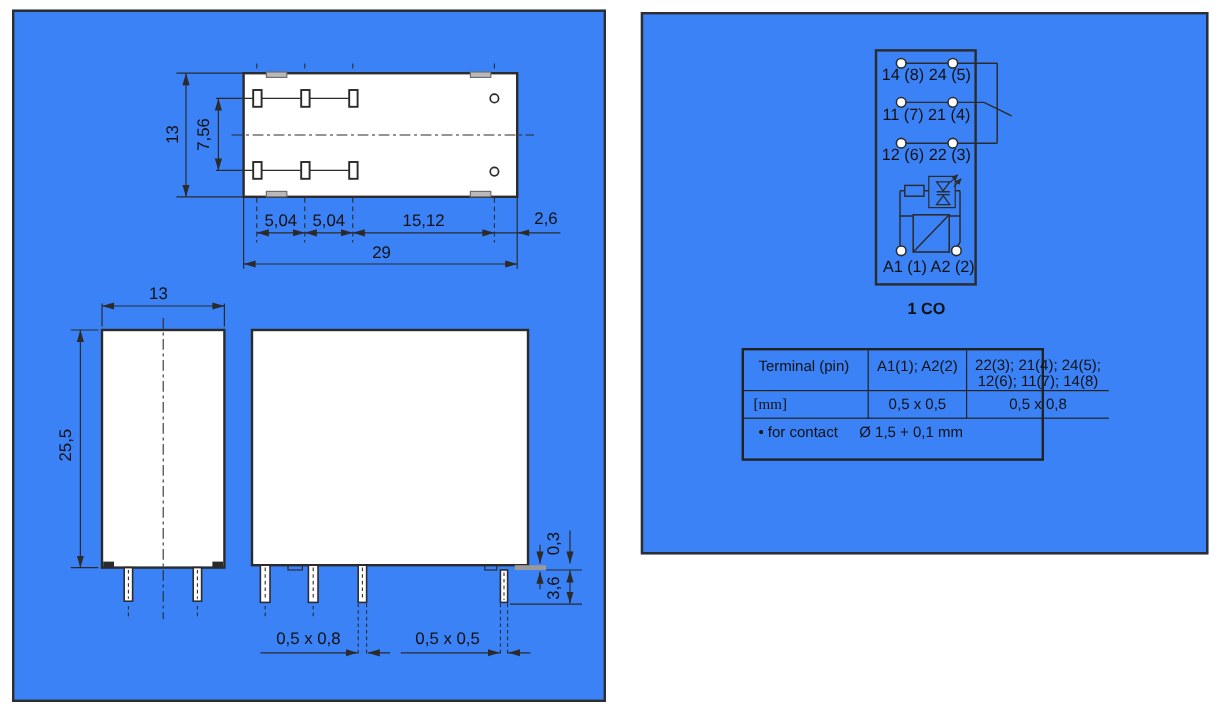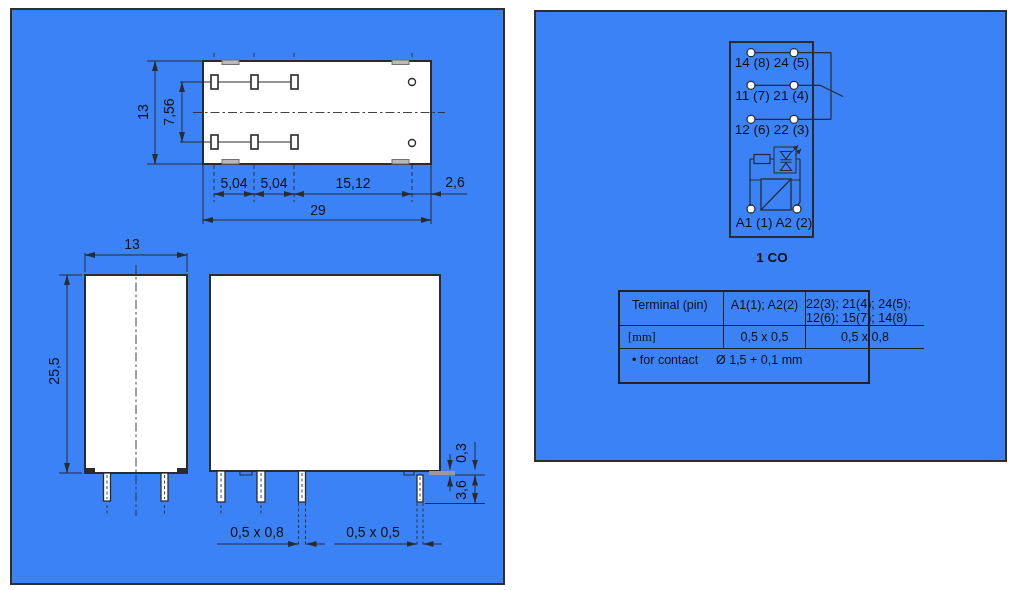--- a/index.html
+++ b/index.html
@@ -185,23 +185,23 @@
     <text class="stxt" x="236" y="88">11 (7) 21 (4)</text>
     <text class="stxt" x="236" y="121.5">12 (6) 22 (3)</text>
     <text class="stxt" x="238" y="215">A1 (1) A2 (2)</text>
     <text class="cap" x="236" y="250">1 CO</text>
   </g>
 </svg>
 
 <div class="spec-table">
   <div class="cell cb cr pl">Terminal (pin)</div>
   <div class="cell cb cr cc">A1(1); A2(2)</div>
-  <div class="cell cb" style="text-align:left;padding-top:5px;">
+  <div class="cell cb" style="text-align:center;padding-top:5px;">
     <div>22(3); 21(4); 24(5);</div>
-    <div>12(6); 15(7); 14(8)</div>
+    <div>12(6); 11(7); 14(8)</div>
   </div>
   <div class="cell cb cr vc" style="padding-left:8px;font-family:Liberation Serif, serif;">[mm]</div>
   <div class="cell cb cr vcc">0,5 x 0,5</div>
   <div class="cell cb vcc">0,5 x 0,8</div>
   <div class="cell row3">
     <div>
       <span class="bullet-w">• for contact</span><span>Ø 1,5 + 0,1 mm</span>
     </div>
   </div>
 </div>

